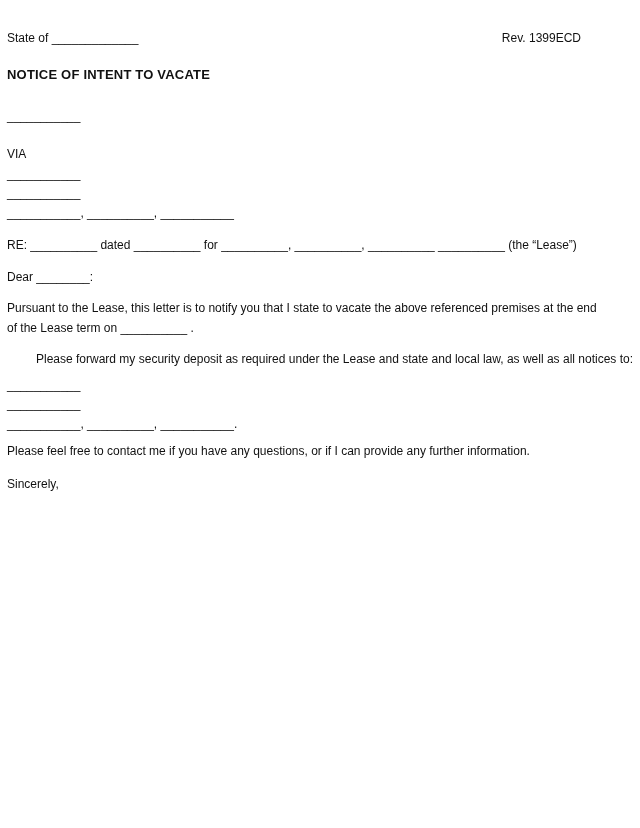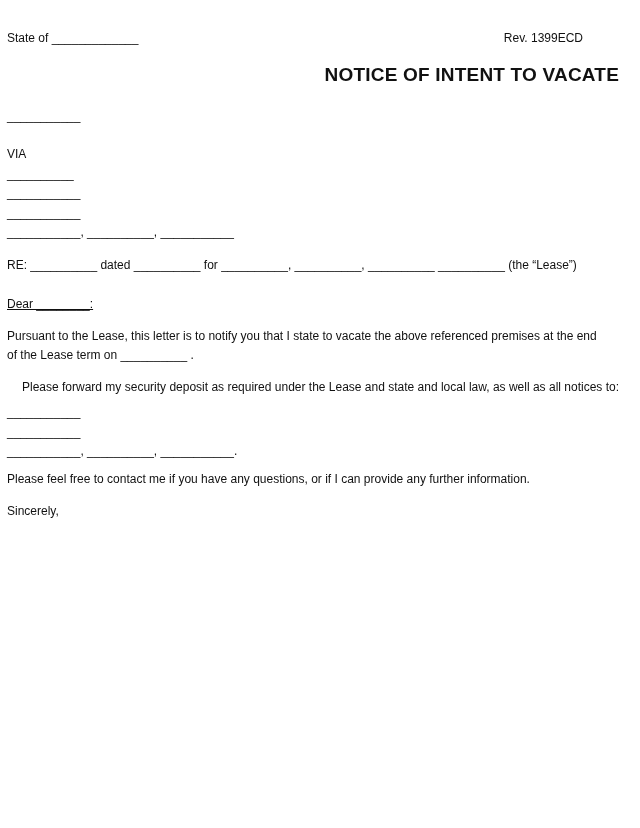--- a/index.html
+++ b/index.html
@@ -9,50 +9,50 @@
   }
   .page {
     position: relative;
     width: 640px;
     height: 828px;
     box-sizing: border-box;
     background: #ffffff;
     font-family: "Liberation Sans", sans-serif;
     font-size: 12px;
     color: #111111;
-    padding: 29px 21px 0 7px;
+    padding: 29px 7px 0 7px;
     overflow: hidden;
   }
   .line {
     line-height: 19.5px;
     white-space: pre;
   }
   .header-row {
     display: flex;
     justify-content: space-between;
     align-items: baseline;
     line-height: 19.5px;
     white-space: pre;
   }
   .header-rev {
-    margin-right: 36px;
+    margin-right: 52px;
   }
   .doc-title {
     margin-top: 16px;
-    text-align: right;
+    text-align: left;
     font-weight: bold;
-    font-size: 19px;
+    font-size: 13px;
     line-height: 20px;
     letter-spacing: 0.2px;
     white-space: pre;
   }
   .date-blank   { margin-top: 22px; }
   .via-label    { margin-top: 19px; }
   .re-line      { margin-top: 13px; }
-  .dear-line    { margin-top: 20px; text-decoration: underline; }
+  .dear-line    { margin-top: 12px; }
   .para-1       { margin-top: 12px; }
   .para-2       { margin-top: 12px; text-align: right; }
   .addr-blank-1 { margin-top: 6px;  }
   .para-3       { margin-top: 8px; }
   .closing      { margin-top: 13px; }
 </style>
 </head>
 <body>
 
 <div class="page">
@@ -61,21 +61,20 @@
     <span class="header-state">State of _____________</span>
     <span class="header-rev">Rev. 1399ECD</span>
   </div>
 
   <div class="doc-title">NOTICE OF INTENT TO VACATE</div>
 
   <div class="line date-blank">___________</div>
 
   <div class="line via-label">VIA</div>
 
-  <div class="line">__________</div>
   <div class="line">___________</div>
   <div class="line">___________</div>
   <div class="line">___________, __________, ___________</div>
 
   <div class="line re-line">RE: __________ dated __________ for __________, __________, __________ __________ (the “Lease”)</div>
 
   <div class="line dear-line">Dear ________:</div>
 
   <div class="para-1">
     <div class="line">Pursuant to the Lease, this letter is to notify you that I state to vacate the above referenced premises at the end</div>

